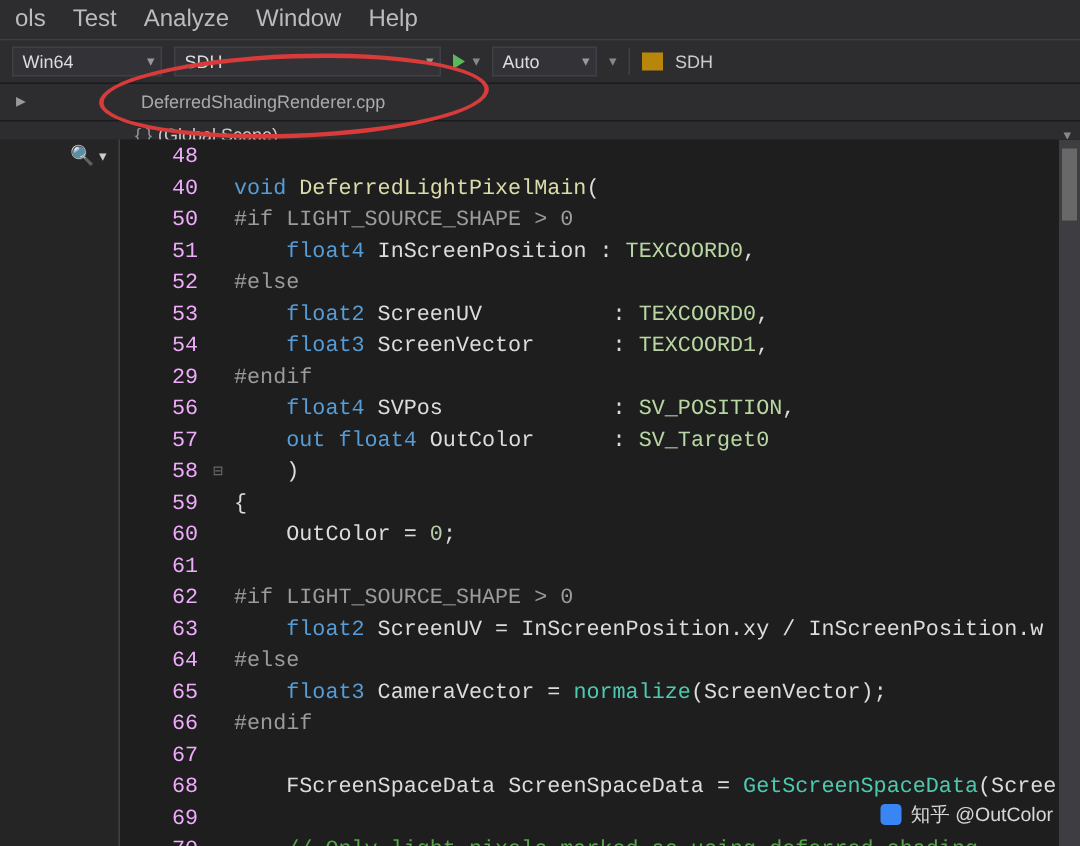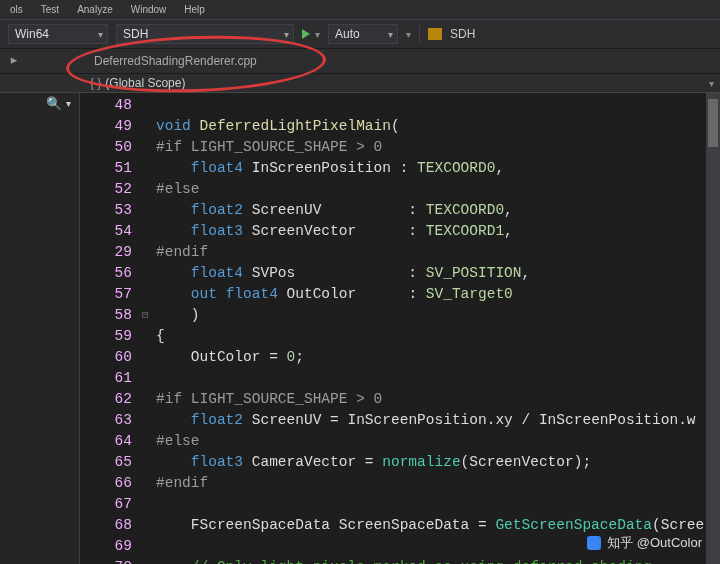--- a/index.html
+++ b/index.html
@@ -12,21 +12,21 @@
     height: 564px;
     overflow: hidden;
     position: relative;
   }
   .menubar {
     background: #2d2d30;
     display: flex;
     gap: 18px;
     padding: 4px 10px;
     font-family: 'Segoe UI', sans-serif;
-    font-size: 10px;
+    font-size: 16px;
     color: #bbb;
     border-bottom: 1px solid #3f3f46;
   }
   .menubar span { cursor: pointer; }
   .toolbar {
     background: #2d2d30;
     display: flex;
     align-items: center;
     padding: 4px 8px;
     gap: 8px;
@@ -277,21 +277,21 @@
 <div class="main">
   <div class="side-panel">
     <div class="side-search">
       <span>🔍</span>
       <span style="font-size:10px;">▾</span>
     </div>
   </div>
   <div class="editor">
     <div class="gutter" id="gutter">
         <div>48</div>
-        <div>49</div>
+        <div>40</div>
         <div>50</div>
         <div>51</div>
         <div>52</div>
         <div>53</div>
         <div>54</div>
         <div>29</div>
         <div>56</div>
         <div>57</div>
         <div>58</div>
         <div>59</div>

